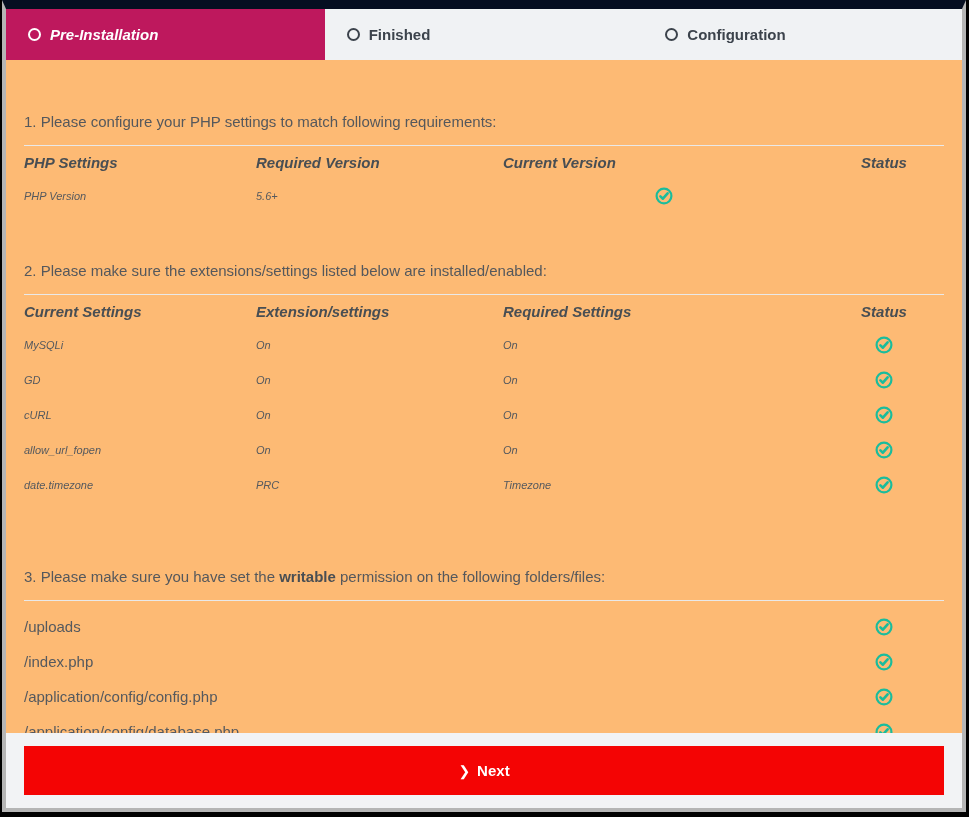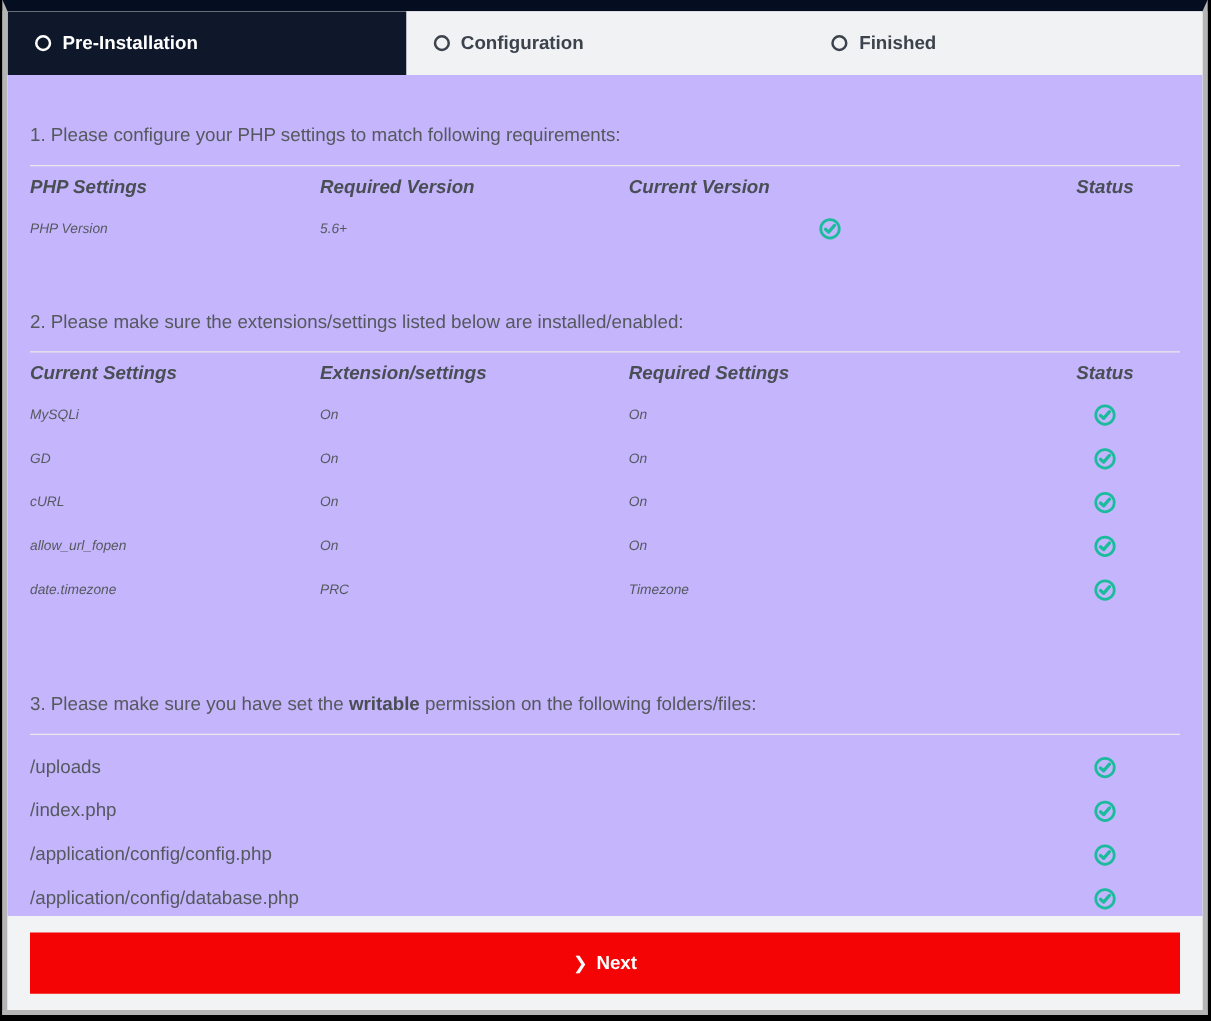--- a/index.html
+++ b/index.html
@@ -27,24 +27,24 @@
   .tabs { display: flex; height: 51px; flex: 0 0 51px; background: #f0f2f4; }
   .tab {
     flex: 1 1 0; display: flex; align-items: center; gap: 9px;
     padding-left: 22px; font-size: 15px; font-weight: bold; color: #3c434c;
     cursor: pointer; user-select: none;
   }
   .tab .circle-icon {
     width: 13px; height: 13px; border: 2px solid #3c434c; border-radius: 50%;
     flex: 0 0 13px; display: inline-block;
   }
-  .tab.active { background: #0f172a; color: #ffffff; }
+  .tab.active { background: #be185d; color: #ffffff; font-style: italic; }
   .tab.active .circle-icon { border-color: #ffffff; }
   
-  .main { flex: 1 1 auto; background: #c4b5fd; padding: 0 18px; overflow: hidden; }
+  .main { flex: 1 1 auto; background: #fdba74; padding: 13px 18px; overflow: hidden; }
   .section-heading { font-size: 15px; color: #55585c; font-weight: normal; }
   .section-heading b { color: #494e53; }
   .heading-1 { margin-top: 40px; }
   .heading-2 { margin-top: 49px; }
   .heading-3 { margin-top: 66px; }
   hr.rule { border: none; border-top: 1px solid #e9e9e9; margin-top: 15px; }
   .req-table { display: grid; grid-template-columns: 232px 247px 1fr 120px; font-style: italic; }
   .req-table .hcell {
     font-size: 15px; font-weight: bold; color: #484e53;
     height: 32px; display: flex; align-items: center;
@@ -77,25 +77,25 @@
 <div class="outer">
   <div class="window">
 
     <div class="tabs">
       <div class="tab active">
         <span class="circle-icon"></span>
         <span>Pre-Installation</span>
       </div>
       <div class="tab">
         <span class="circle-icon"></span>
-        <span>Configuration</span>
+        <span>Finished</span>
       </div>
       <div class="tab">
         <span class="circle-icon"></span>
-        <span>Finished</span>
+        <span>Configuration</span>
       </div>
     </div>
 
     <div class="main">
 
       <div class="section-heading heading-1">1. Please configure your PHP settings to match following requirements:</div>
       <hr class="rule">
       <div class="req-table" id="php-table">
         <div class="hcell">PHP Settings</div>
         <div class="hcell">Required Version</div>

